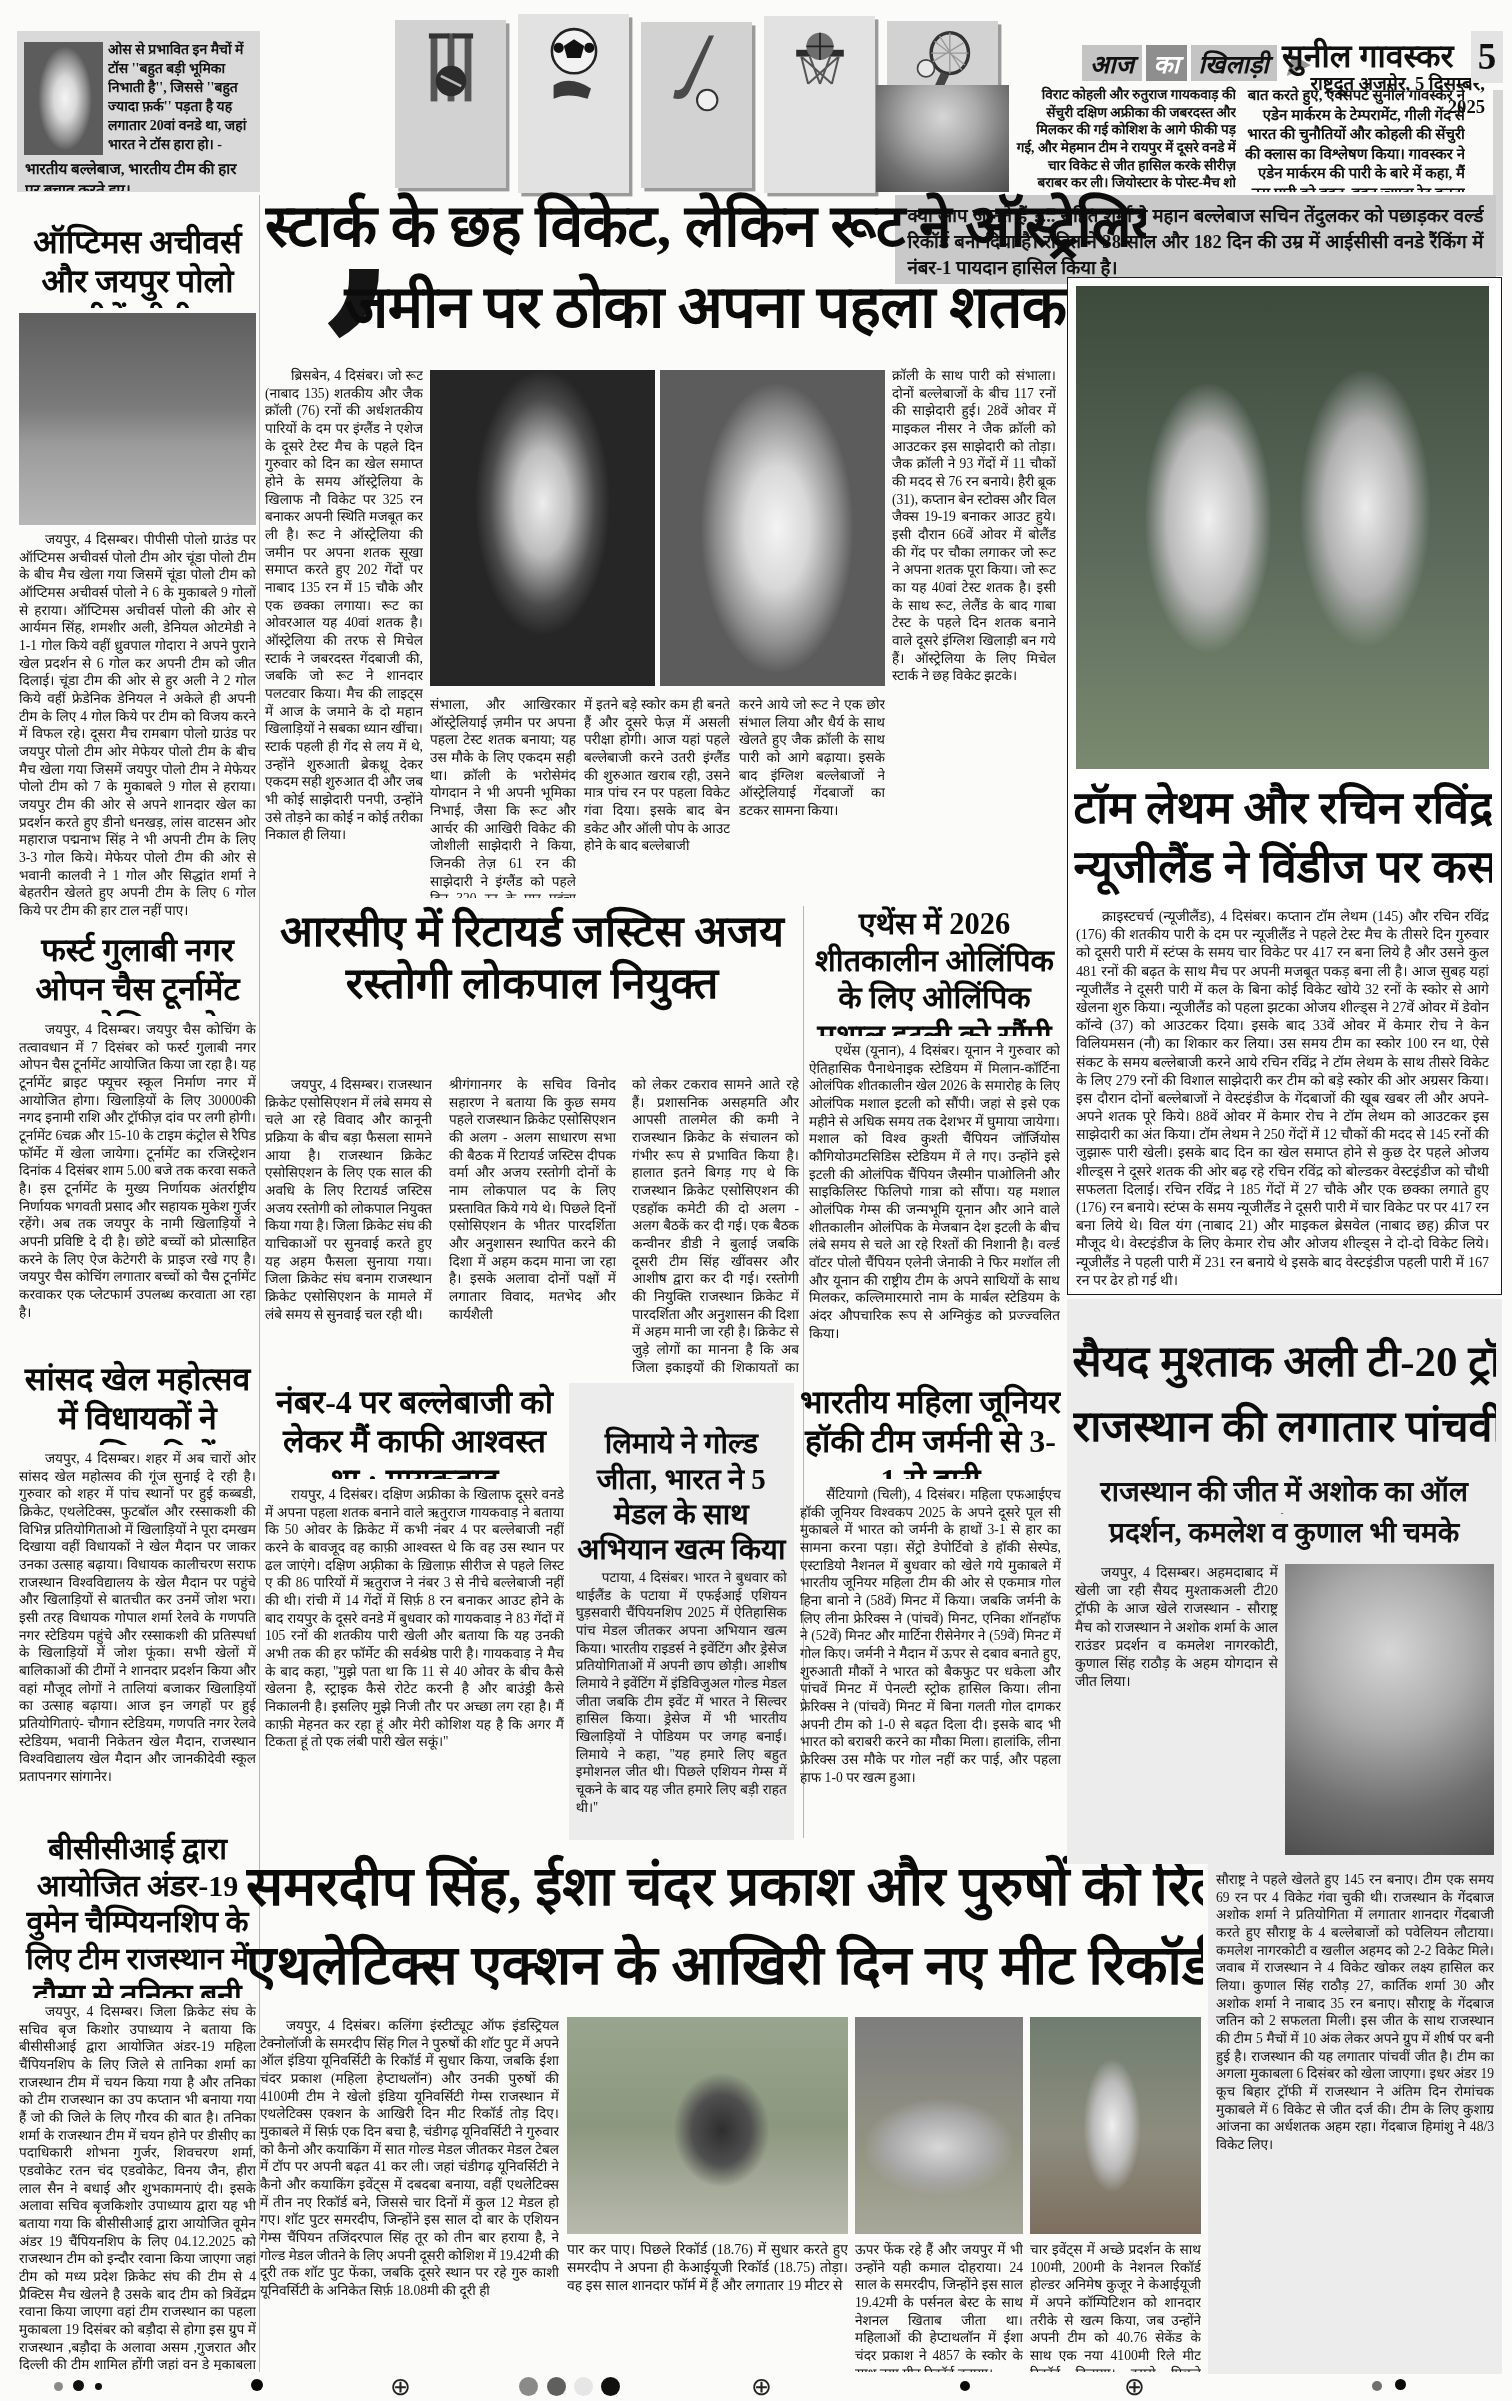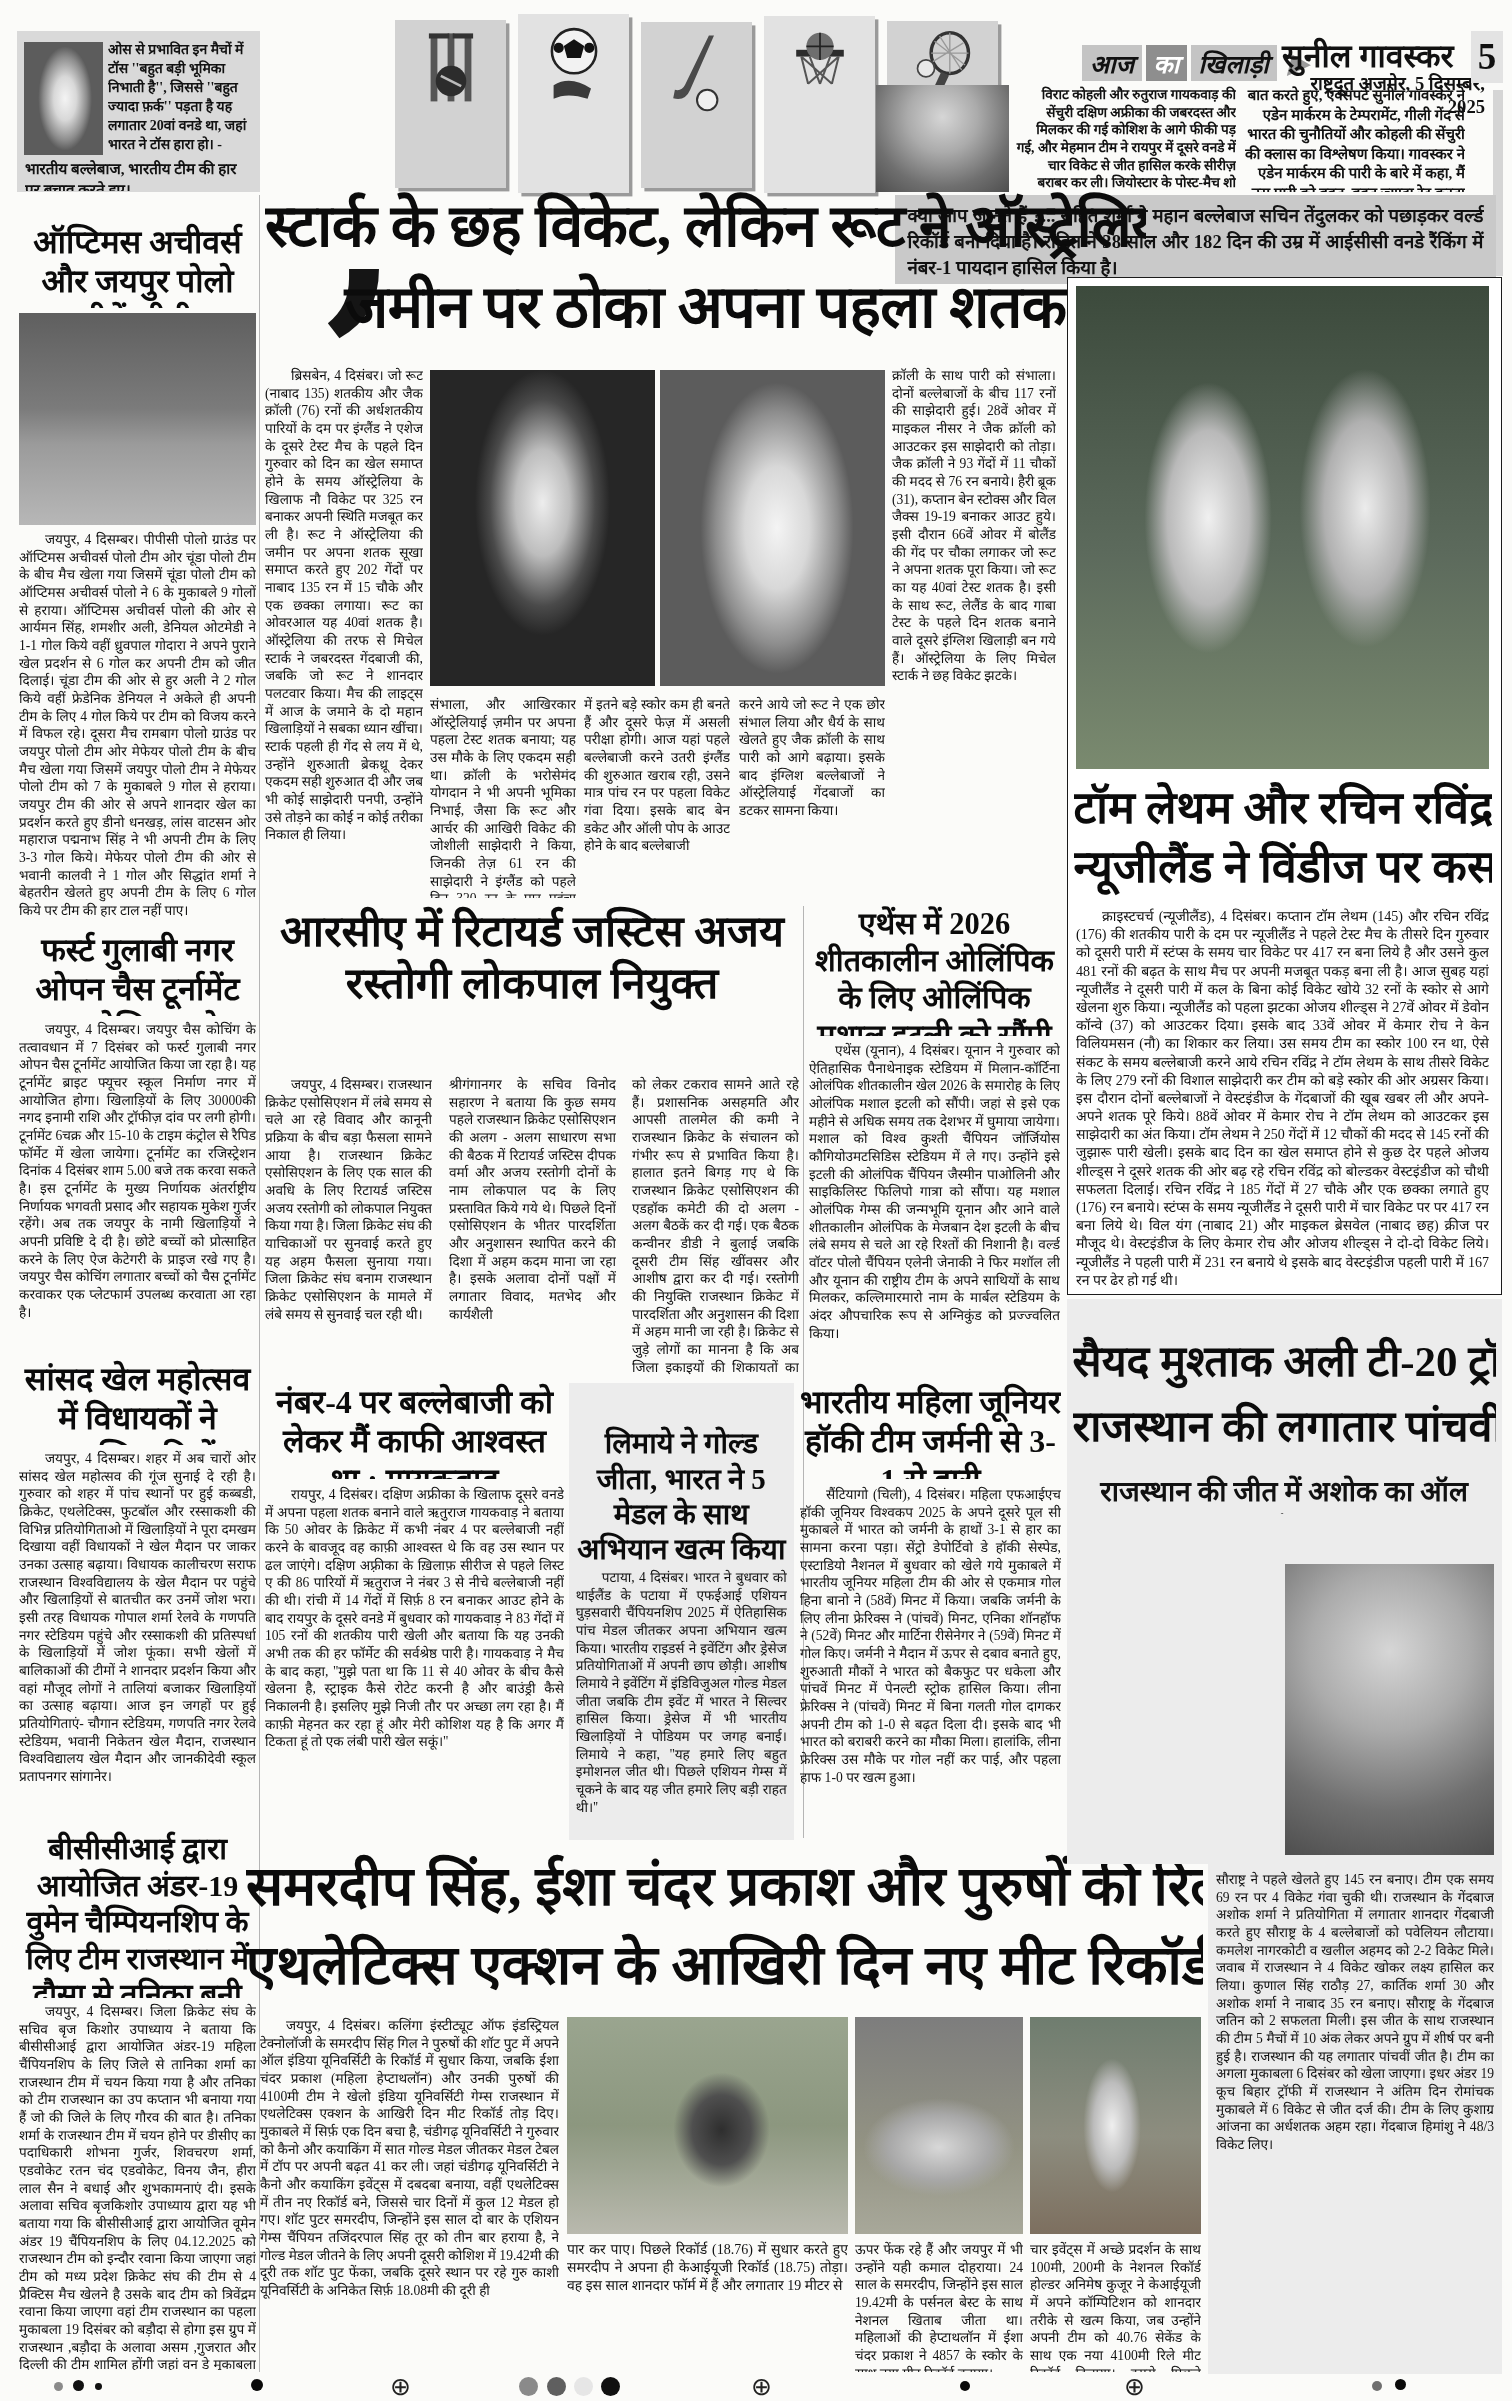--- a/index.html
+++ b/index.html
@@ -179,20 +179,22 @@
 <div class="abs photo ph-g" style="left:855px;top:2017px;width:168px;height:217px;"></div>
 <div class="abs photo ph-h" style="left:1030px;top:2017px;width:171px;height:217px;"></div>
 <div class="abs body-text" style="left:567px;top:2241px;width:281px;height:131px;font-size:14px;">पार कर पाए। पिछले रिकॉर्ड (18.76) में सुधार करते हुए समरदीप ने अपना ही केआईयूजी रिकॉर्ड (18.75) तोड़ा। वह इस साल शानदार फॉर्म में हैं और लगातार 19 मीटर से</div>
 <div class="abs body-text" style="left:855px;top:2241px;width:168px;height:131px;">ऊपर फेंक रहे हैं और जयपुर में भी उन्होंने यही कमाल दोहराया। 24 साल के समरदीप, जिन्होंने इस साल 19.42मी के पर्सनल बेस्ट के साथ नेशनल खिताब जीता था। महिलाओं की हेप्टाथलॉन में ईशा चंदर प्रकाश ने 4857 के स्कोर के साथ नया मीट रिकॉर्ड बनाया।</div>
 <div class="abs body-text" style="left:1030px;top:2241px;width:171px;height:131px;">चार इवेंट्स में अच्छे प्रदर्शन के साथ 100मी, 200मी के नेशनल रिकॉर्ड होल्डर अनिमेष कुजूर ने केआईयूजी में अपने कॉम्पिटिशन को शानदार तरीके से खत्म किया, जब उन्होंने अपनी टीम को 40.76 सेकेंड के साथ एक नया 4100मी रिले मीट रिकॉर्ड दिलाया। इससे पिछले केआईयूजी रिकॉर्ड में भी सुधार हुआ। आखिरी दिन फुटबॉल के सेमीफाइनल में पेनल्टी शूट-आउट में 5-4 से जीत दर्ज हुई।</div>
 
 <div class="abs graybox" style="left:1067px;top:1299px;width:435px;height:565px;">
   <div class="abs hl hl-syed" style="left:5.6px;top:37px;width:423px;height:62px;white-space:nowrap;overflow:hidden;">सैयद मुश्ताक अली टी-20 ट्रॉफी :</div>
   <div class="abs hl hl-syed" style="left:5.6px;top:102px;width:423px;height:62px;white-space:nowrap;overflow:hidden;">राजस्थान की लगातार पांचवीं जीत</div>
   <div class="abs sub-syed" style="left:5.6px;top:175px;width:423px;height:40px;overflow:hidden;">राजस्थान की जीत में अशोक का ऑल राउंडर</div>
+  <div class="abs sub-syed" style="left:5.6px;top:216px;width:423px;height:40px;overflow:hidden;">प्रदर्शन, कमलेश व कुणाल भी चमके</div>
+  <div class="abs body-text indent" style="left:8px;top:265px;width:203px;height:291px;font-size:14px;">जयपुर, 4 दिसम्बर। अहमदाबाद में खेली जा रही सैयद मुश्ताकअली टी20 ट्रॉफी के आज खेले राजस्थान - सौराष्ट्र मैच को राजस्थान ने अशोक शर्मा के आल राउंडर प्रदर्शन व कमलेश नागरकोटी, कुणाल सिंह राठौड़ के अहम योगदान से जीत लिया।</div>
   <div class="abs photo ph-e" style="left:218px;top:265px;width:209px;height:291px;"></div>
 </div>
 <div class="abs graybox" style="left:1208px;top:1863px;width:294px;height:511px;">
   <div class="abs body-text" style="left:8px;top:8px;width:278px;height:495px;">सौराष्ट्र ने पहले खेलते हुए 145 रन बनाए। टीम एक समय 69 रन पर 4 विकेट गंवा चुकी थी। राजस्थान के गेंदबाज अशोक शर्मा ने प्रतियोगिता में लगातार शानदार गेंदबाजी करते हुए सौराष्ट्र के 4 बल्लेबाजों को पवेलियन लौटाया। कमलेश नागरकोटी व खलील अहमद को 2-2 विकेट मिले। जवाब में राजस्थान ने 4 विकेट खोकर लक्ष्य हासिल कर लिया। कुणाल सिंह राठौड़ 27, कार्तिक शर्मा 30 और अशोक शर्मा ने नाबाद 35 रन बनाए। सौराष्ट्र के गेंदबाज जतिन को 2 सफलता मिली। इस जीत के साथ राजस्थान की टीम 5 मैचों में 10 अंक लेकर अपने ग्रुप में शीर्ष पर बनी हुई है। राजस्थान की यह लगातार पांचवीं जीत है। टीम का अगला मुकाबला 6 दिसंबर को खेला जाएगा। इधर अंडर 19 कूच बिहार ट्रॉफी में राजस्थान ने अंतिम दिन रोमांचक मुकाबले में 6 विकेट से जीत दर्ज की। टीम के लिए कुशाग्र आंजना का अर्धशतक अहम रहा। गेंदबाज हिमांशु ने 48/3 विकेट लिए।</div>
 </div>
 
 <div class="fdot" style="left:54px;top:2382px;width:9px;height:9px;background:#8a8a8a;"></div>
 <div class="fdot" style="left:73px;top:2380px;width:11.3px;height:11.3px;background:#111;"></div>
 <div class="fdot" style="left:95px;top:2383px;width:6.8px;height:6.8px;background:#111;"></div>
 <div class="fdot" style="left:251px;top:2379px;width:12.4px;height:12.4px;background:#0a0a0a;"></div>

